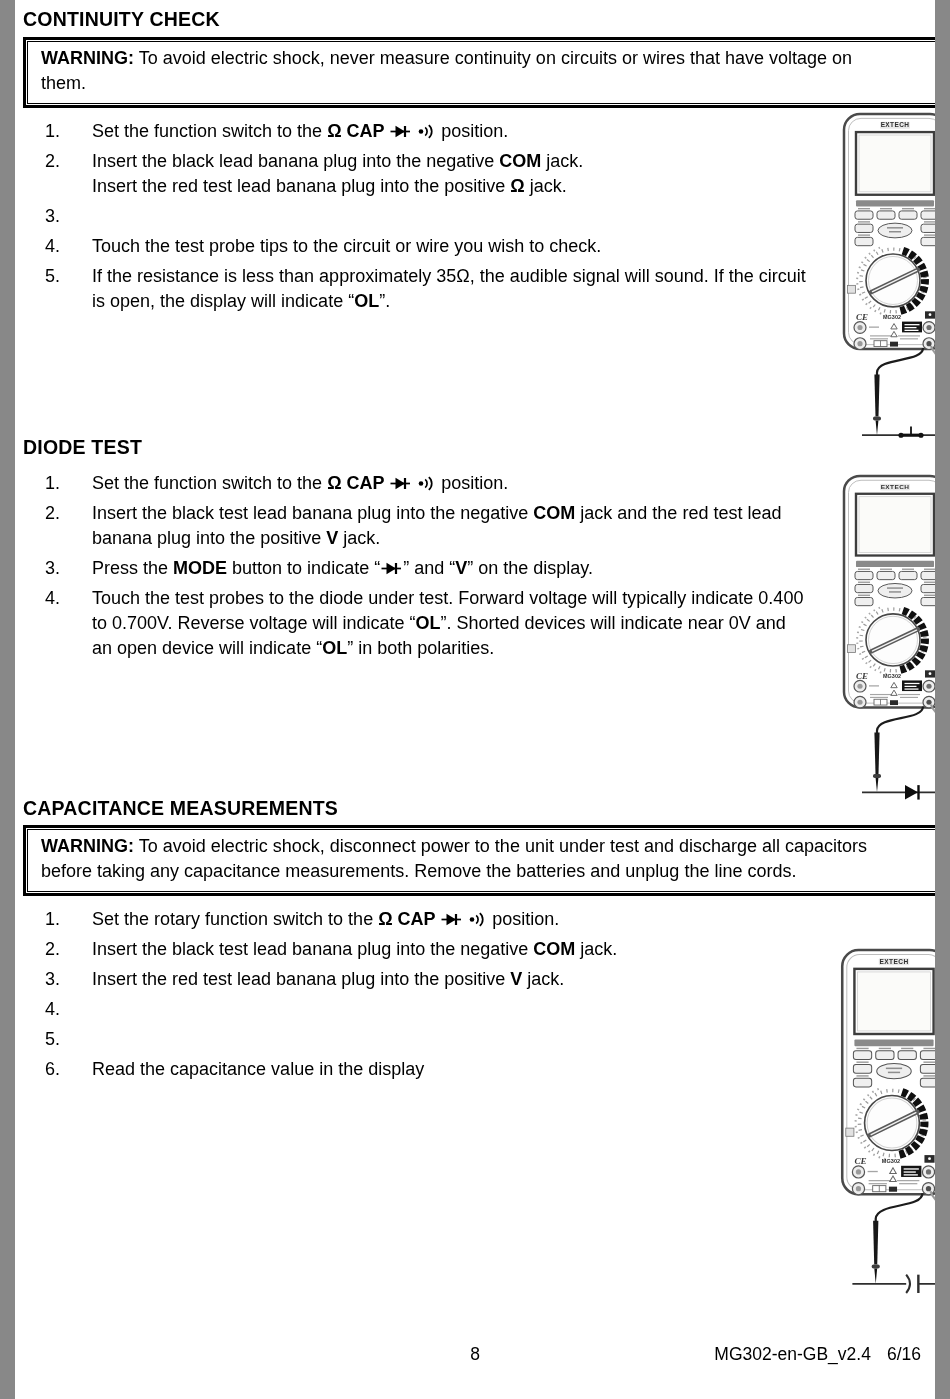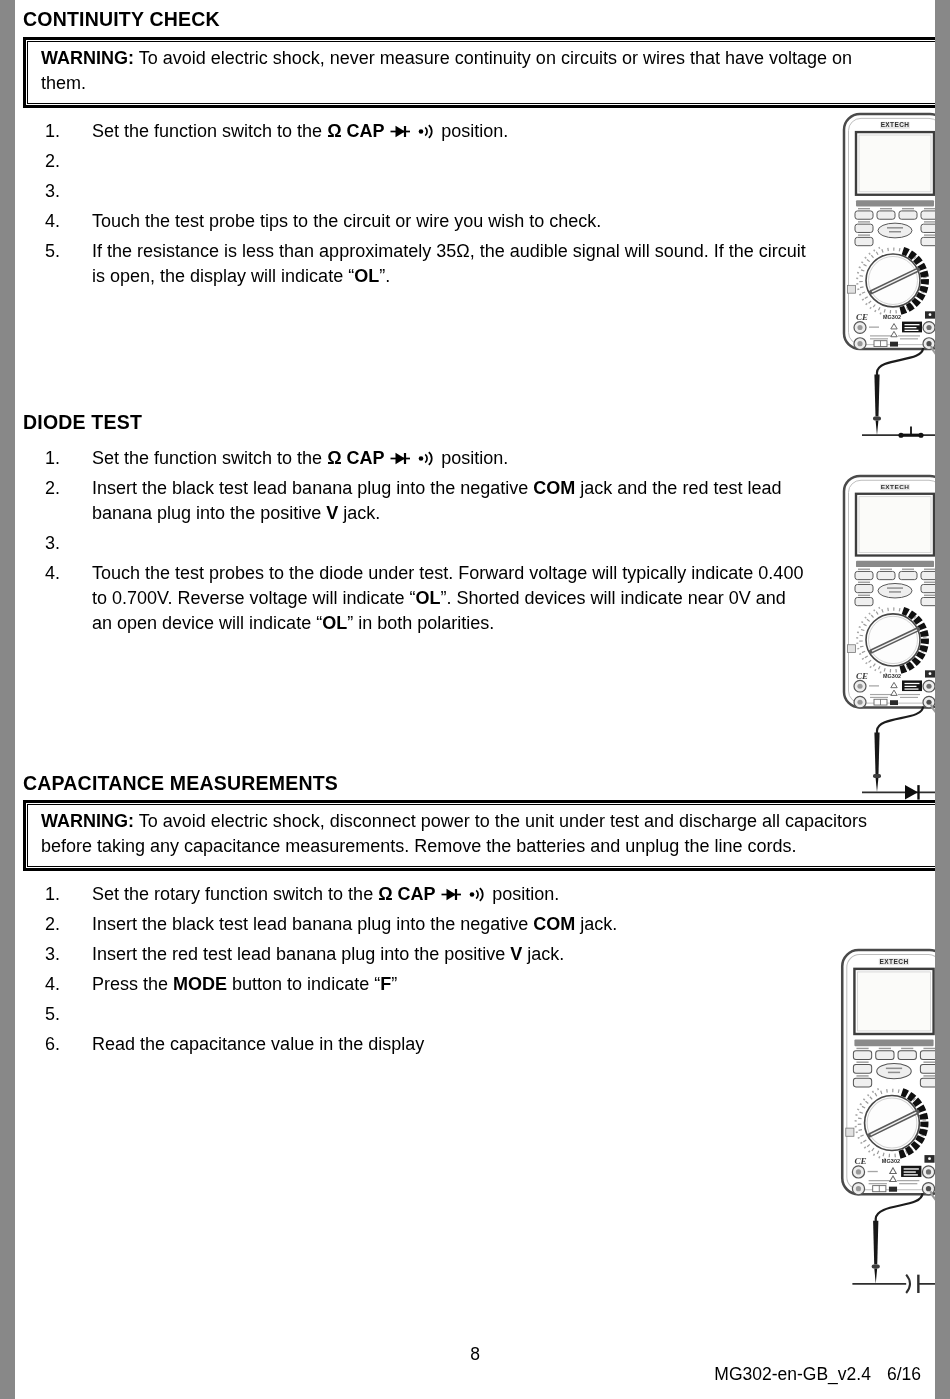--- a/index.html
+++ b/index.html
@@ -36,21 +36,21 @@
 
   .figure { position:absolute; }
   .fig-continuity { left:813px; top:112px; width:134px; height:333px; }
   .fig-diode      { left:813px; top:474px; width:134px; height:328px; }
   .fig-capacitance{ left:811px; top:948px; width:136px; height:346px; }
   .figure svg { width:100%; height:100%; display:block; }
 
   .footer { position:absolute; left:0; top:1344px; width:100%; height:26px;
             font-size:17.5px; }
   .footer .page-num { position:absolute; left:0; width:100%; text-align:center; }
-  .footer .doc-ref { position:absolute; right:14px; white-space:nowrap;margin-top:20px; }
+  .footer .doc-ref { position:absolute; right:14px; white-space:nowrap; }
   .footer .doc-ref span { display:inline-block; }
   .footer .doc-ref .gap { width:16px; }
 
   
   .t-brand { font-size:6.5px; font-weight:bold; letter-spacing:0.4px; fill:#2d2d2d;
              text-anchor:middle; font-family:"Liberation Sans",sans-serif; }
   .t-model { font-size:5.5px; font-weight:bold; fill:#2d2d2d; text-anchor:middle;
              font-family:"Liberation Sans",sans-serif; }
   .t-ce    { font-size:9px; font-weight:bold; fill:#3a3a3a; font-style:italic;
              font-family:"Liberation Serif",serif; }
@@ -181,20 +181,21 @@
 </span><span> </span><span class="inline-icon">
   <svg width="17" height="15" viewBox="0 0 17 15" aria-hidden="true">
     <circle cx="3" cy="7.5" r="2.3" fill="#000"></circle>
     <path d="M7.2,3.4 A5.4,5.4 0 0 1 7.2,11.6" fill="none" stroke="#000" stroke-width="1.7"></path>
     <path d="M10.8,1.2 A8.2,8.2 0 0 1 10.8,13.8" fill="none" stroke="#000" stroke-width="1.7"></path>
   </svg>
 </span><span> position.</span></span>
           </li>
           <li>
             <span class="num">2.</span>
+            <span class="step-text"><span>Insert the black lead banana plug into the negative </span><span class="b">COM</span><span> jack.</span><br><span>Insert the red test lead banana plug into the positive </span><span class="b">Ω</span><span> jack.</span></span>
           </li>
           <li>
             <span class="num">3.</span>
           </li>
           <li>
             <span class="num">4.</span>
             <span class="step-text"><span>Touch the test probe tips to the circuit or wire you wish to check.</span></span>
           </li>
           <li>
             <span class="num">5.</span>
@@ -221,20 +222,27 @@
     <path d="M10.8,1.2 A8.2,8.2 0 0 1 10.8,13.8" fill="none" stroke="#000" stroke-width="1.7"></path>
   </svg>
 </span><span> position.</span></span>
           </li>
           <li>
             <span class="num">2.</span>
             <span class="step-text"><span>Insert the black test lead banana plug into the negative </span><span class="b">COM</span><span> jack and the red test lead banana plug into the positive </span><span class="b">V</span><span> jack.</span></span>
           </li>
           <li>
             <span class="num">3.</span>
+            <span class="step-text"><span>Press the </span><span class="b">MODE</span><span> button to indicate “</span><span class="inline-icon">
+  <svg width="21" height="15" viewBox="0 0 21 15" aria-hidden="true">
+    <line x1="0.5" y1="7.5" x2="20" y2="7.5" stroke="#000" stroke-width="1.7"></line>
+    <polygon points="5.5,1.8 5.5,13.2 15,7.5" fill="#000"></polygon>
+    <line x1="15" y1="2" x2="15" y2="13" stroke="#000" stroke-width="2.2"></line>
+  </svg>
+</span><span>” and “</span><span class="b">V</span><span>” on the display.</span></span>
           </li>
           <li>
             <span class="num">4.</span>
             <span class="step-text"><span>Touch the test probes to the diode under test. Forward voltage will typically indicate 0.400 to 0.700V. Reverse voltage will indicate “</span><span class="b">OL</span><span>”. Shorted devices will indicate near 0V and an open device will indicate “</span><span class="b">OL</span><span>” in both polarities.</span></span>
           </li>
         </ol>
     </div>
 
     <div class="sec-capacitance">
       <h1 class="section-heading">CAPACITANCE MEASUREMENTS</h1>
@@ -261,21 +269,20 @@
           <li>
             <span class="num">2.</span>
             <span class="step-text"><span>Insert the black test lead banana plug into the negative </span><span class="b">COM</span><span> jack.</span></span>
           </li>
           <li>
             <span class="num">3.</span>
             <span class="step-text"><span>Insert the red test lead banana plug into the positive </span><span class="b">V</span><span> jack.</span></span>
           </li>
           <li>
             <span class="num">4.</span>
-            <span class="step-text"><span>Press the </span><span class="b">MODE</span><span> button to indicate “</span><span class="b">F</span><span>”</span></span>
           </li>
           <li>
             <span class="num">5.</span>
           </li>
           <li>
             <span class="num">6.</span>
             <span class="step-text"><span>Read the capacitance value in the display</span></span>
           </li>
         </ol>
     </div>

